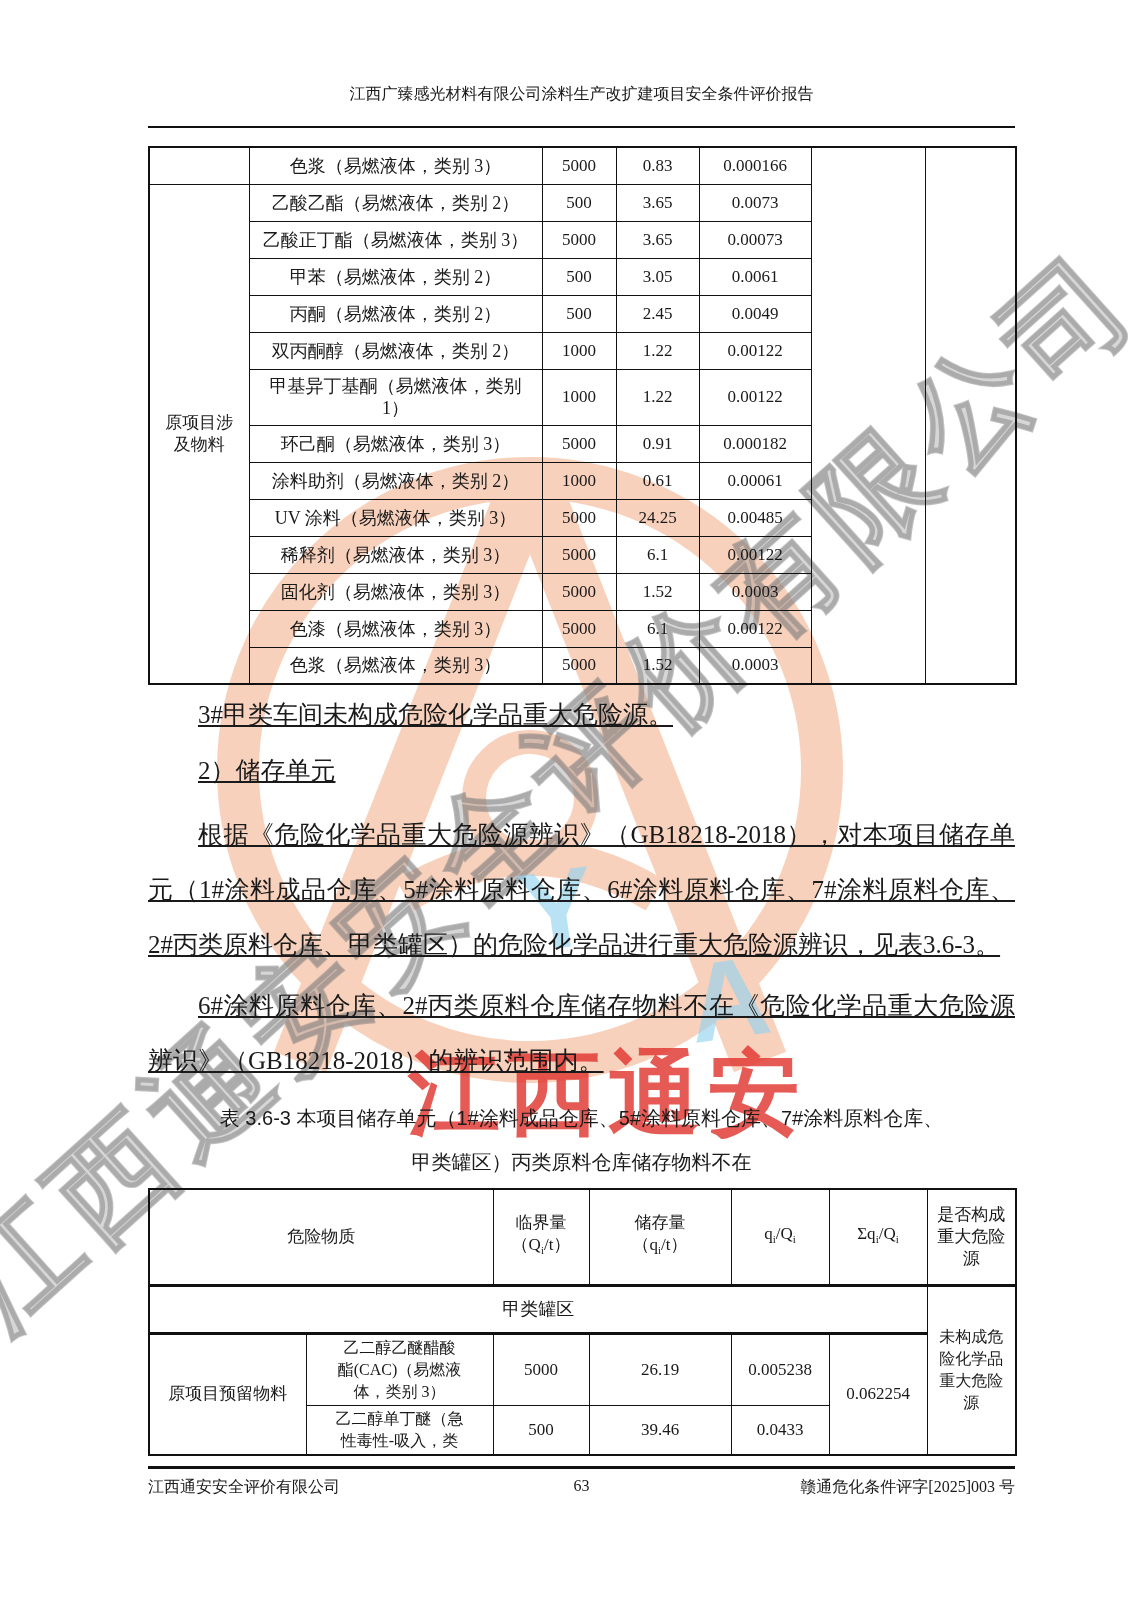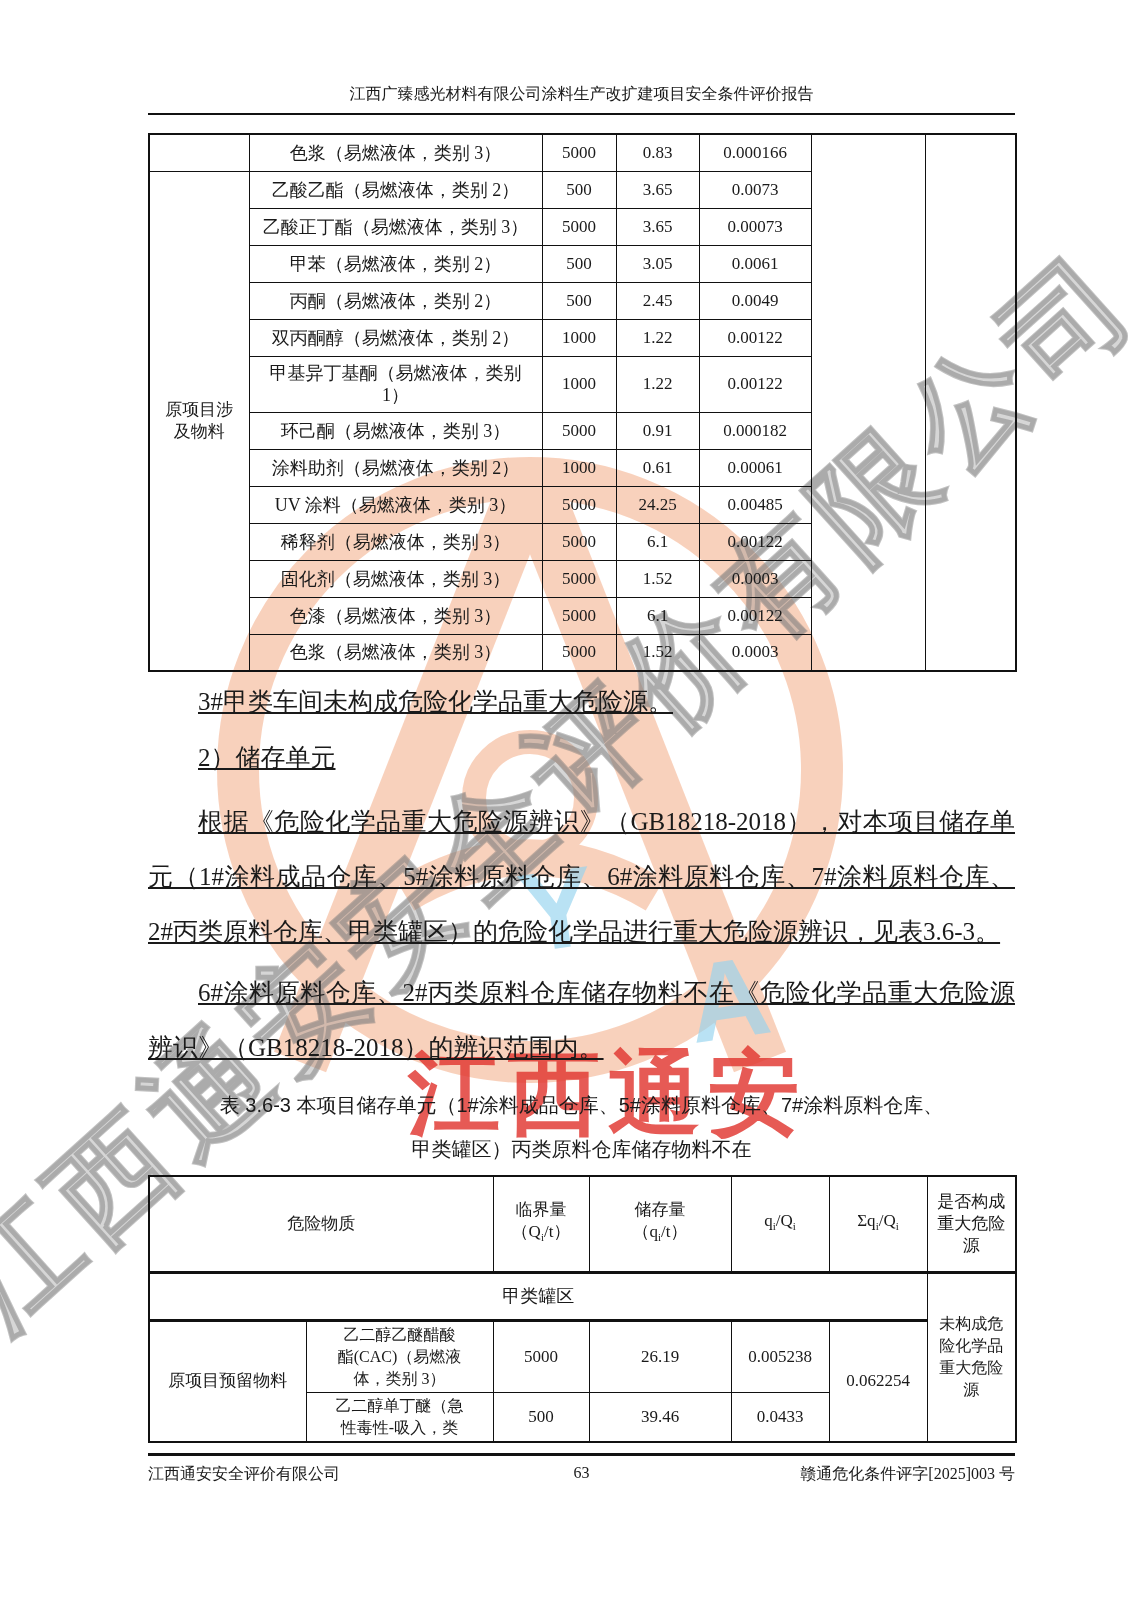--- a/index.html
+++ b/index.html
@@ -33,21 +33,21 @@
     position: absolute;
     font-family: "Liberation Sans", "DejaVu Sans", sans-serif;
     font-weight: bold; color: rgba(148,210,238,0.65);
   }
   .wm-blue-y { left: 520px; top: 845px; font-size: 112px; transform: rotate(-8deg); }
   .wm-blue-a { left: 688px; top: 935px; font-size: 112px; transform: rotate(-8deg); }
   
   .content { position: relative; z-index: 1; margin: 0 116px 0 148px; }
   .doc-header {
     margin-top: 84px; text-align: center; font-size: 16px;
-    padding-bottom: 8px; border-bottom: 2.5px solid #111;
+    padding-bottom: 21px; border-bottom: 2.5px solid #111;
   }
   table { border-collapse: collapse; width: 867px; table-layout: fixed; }
   td {
     border: 1.5px solid #111;
     text-align: center; vertical-align: middle;
     font-size: 17px; white-space: pre-line; line-height: 22px;
     padding: 2px 3px; overflow: hidden;
   }
   .t1 { margin-top: 18px; border: 2.5px solid #111; }
   .t1 td.name { font-size: 18px; }

